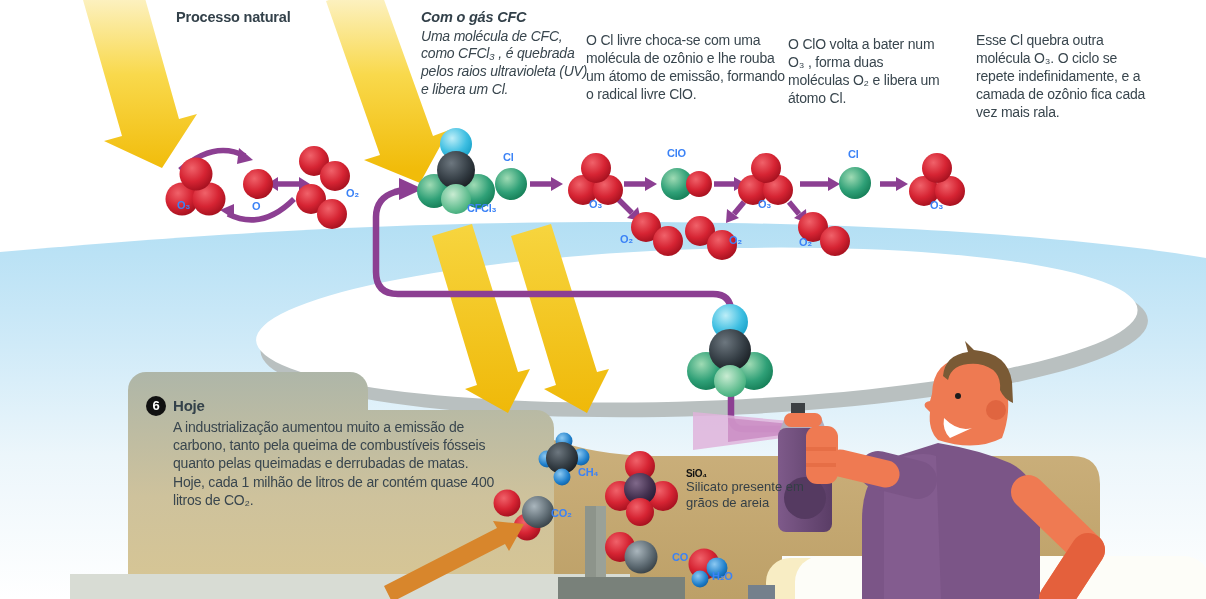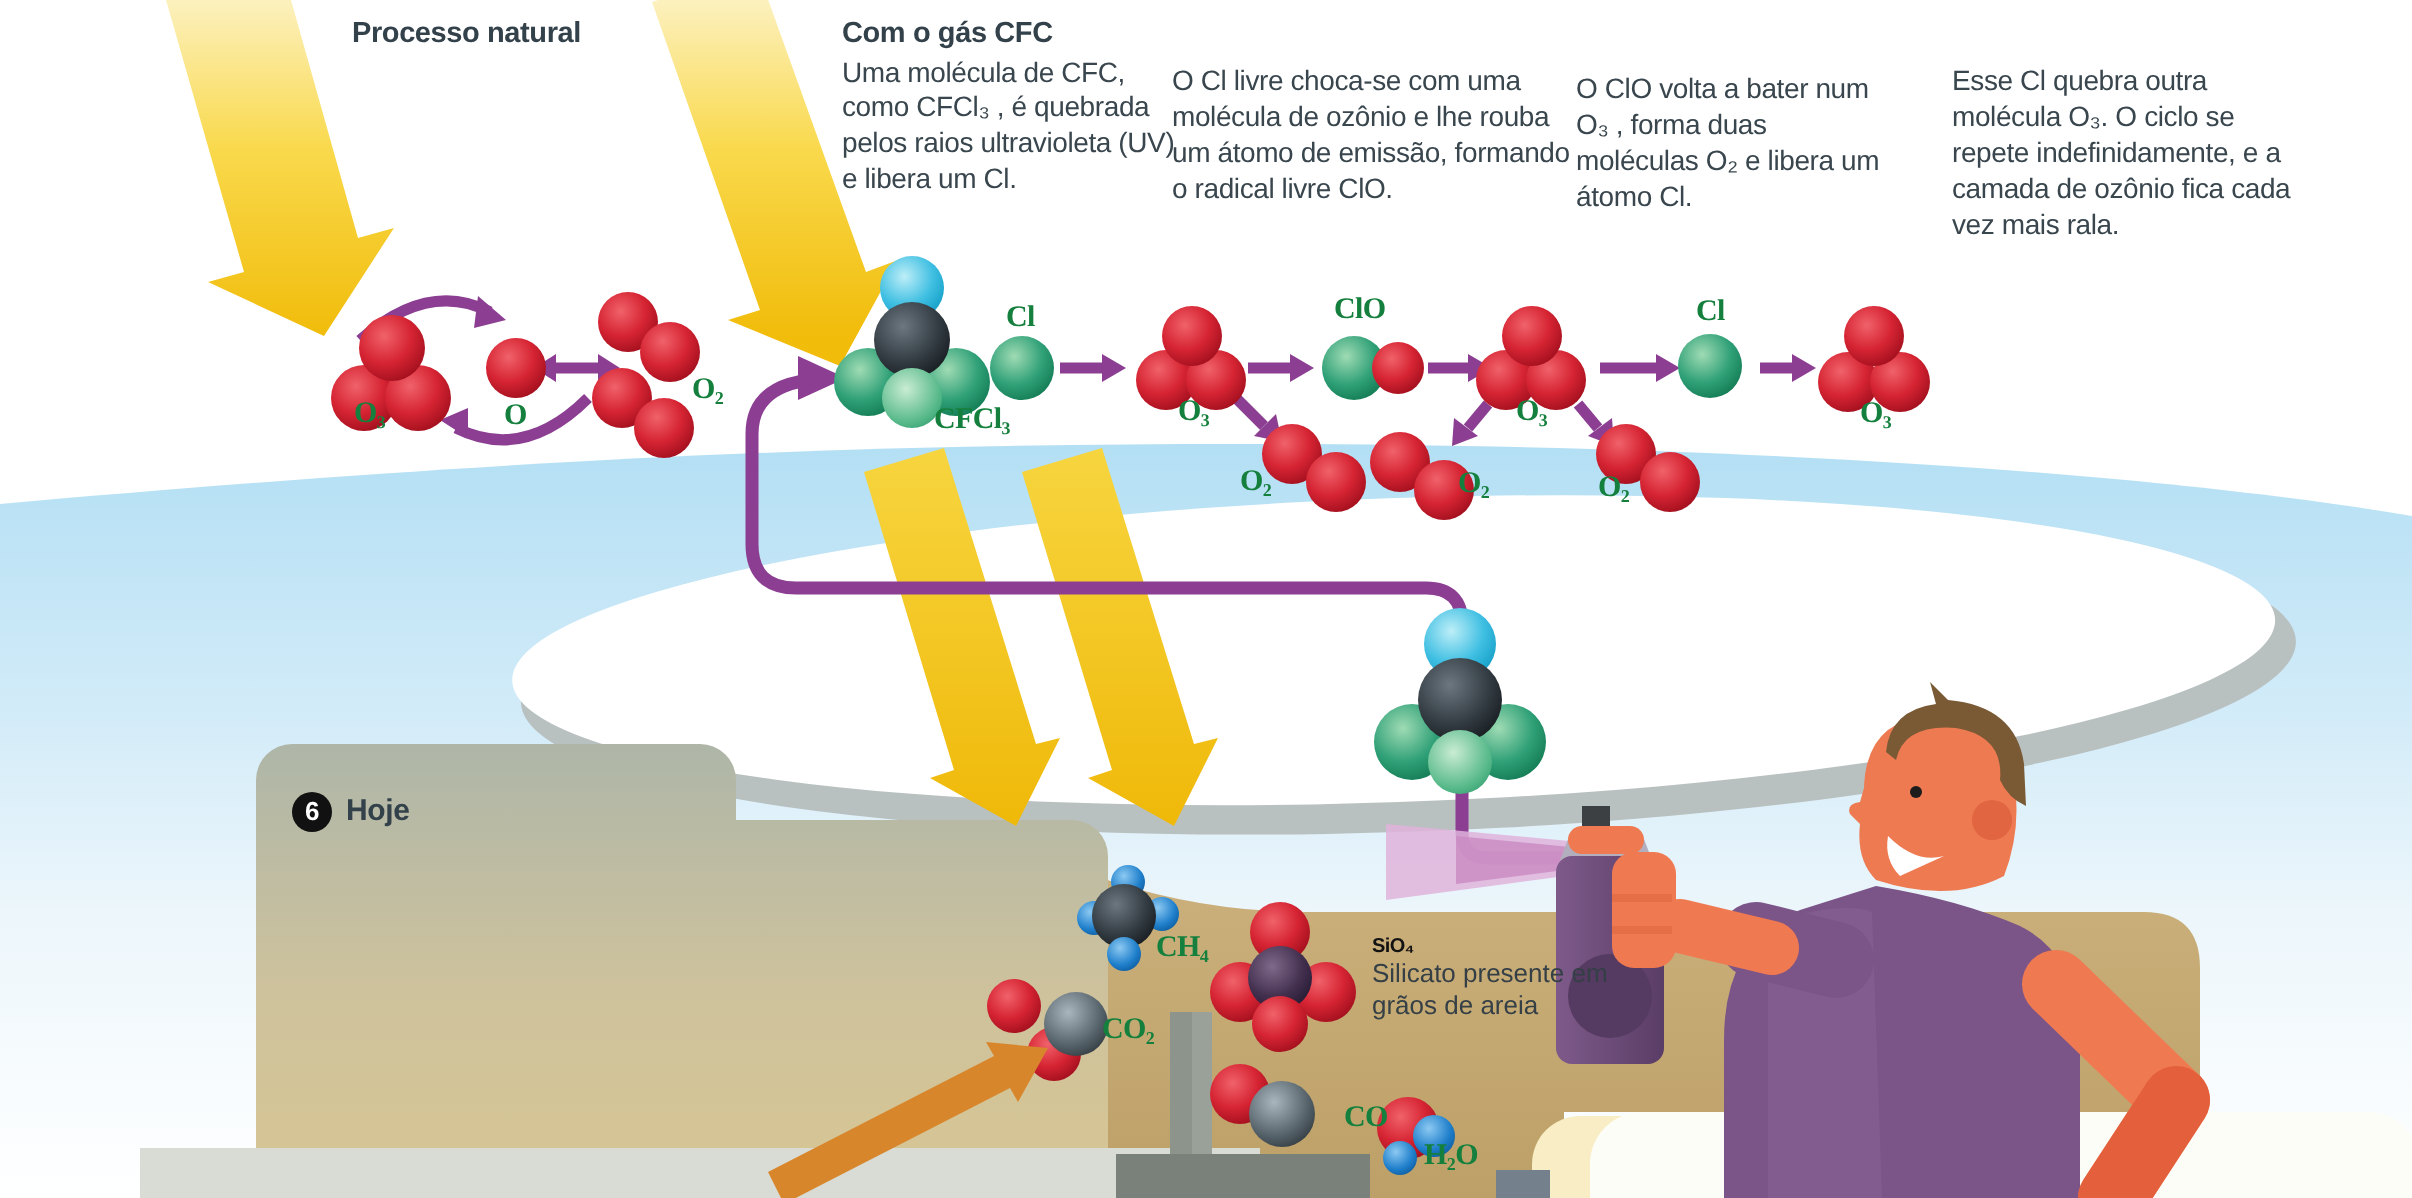--- a/index.html
+++ b/index.html
@@ -1,22 +1,22 @@
 <!DOCTYPE html>
 <html><head>
 <meta charset="utf-8">
 <style>
   html,body{margin:0;padding:0;background:#ffffff;}
   #stage{position:relative;width:1206px;height:599px;overflow:hidden;
          font-family:"Liberation Sans","DejaVu Sans",sans-serif;background:#fff;}
   #scene{position:absolute;left:0;top:0;width:1206px;height:599px;}
   .tb{position:absolute;color:#39464e;font-size:14px;line-height:1.28;letter-spacing:-0.2px;}
   .tb .t{display:block;font-weight:bold;font-size:14.5px;margin-bottom:1px;color:#33414a;}
-  .mol{position:absolute;font-weight:bold;font-size:15px;color:#15803d;
-       white-space:nowrap;letter-spacing:-0.3px;font-family:Liberation Serif, serif;}
+  .mol{position:absolute;font-weight:bold;font-size:11px;color:#3b82f6;
+       white-space:nowrap;letter-spacing:-0.3px;}
   .sio4cap{position:absolute;width:122px;color:#343f46;}
   .sio4cap b{display:block;font-size:10px;color:#121212;letter-spacing:-0.3px;}
   .sio4cap span{display:block;font-size:13px;line-height:1.25;}
   .hoje{position:absolute;width:356px;color:#39464e;font-size:14px;line-height:1.3;letter-spacing:-0.2px;}
   .hoje .head{display:flex;align-items:center;gap:7px;}
   .hoje .badge{width:20px;height:20px;border-radius:50%;background:#111;color:#fff;
                font-weight:bold;font-size:13px;display:flex;align-items:center;justify-content:center;}
   .hoje .t{font-weight:bold;font-size:15px;color:#33414a;}
   .hoje .body{margin-left:27px;margin-top:2px;}
 </style>
@@ -288,39 +288,40 @@
     <rect x="806" y="447" width="30" height="4" fill="#e0653f" opacity="0.6"></rect>
     <rect x="806" y="463" width="30" height="4" fill="#e0653f" opacity="0.6"></rect>
     <path d="M1028,492 L1088,550 L1056,599" stroke="#ef7a52" stroke-width="34" stroke-linecap="round" stroke-linejoin="round" fill="none"></path>
     <path d="M1088,550 L1056,599" stroke="#e4603c" stroke-width="34" stroke-linecap="round" fill="none"></path>
   </g>
 </svg>
 
 <div class="tb" style="left:176px;top:8px;width:238px;">
   <b class="t">Processo natural</b>
 </div>
-<div class="tb" style="left:421px;top:8px;width:172px;">
+<div class="tb" style="left:421px;top:8px;width:172px;font-style:italic;">
   <b class="t">Com o gás CFC</b>
   <span>Uma molécula de CFC, como CFCl₃ , é quebrada pelos raios ultravioleta (UV) e libera um Cl.</span>
 </div>
 <div class="tb" style="left:586px;top:32px;width:205px;">
   <span>O Cl livre choca-se com uma molécula de ozônio e lhe rouba um átomo de emissão, formando o radical livre ClO.</span>
 </div>
 <div class="tb" style="left:788px;top:36px;width:152px;">
   <span>O ClO volta a bater num O₃ , forma duas moléculas O₂ e libera um átomo Cl.</span>
 </div>
 <div class="tb" style="left:976px;top:32px;width:172px;">
   <span>Esse Cl quebra outra molécula O₃. O ciclo se repete indefinidamente, e a camada de ozônio fica cada vez mais rala.</span>
 </div>
 
 <div class="hoje" style="left:146px;top:396px;">
   <div class="head">
     <span class="badge">6</span>
     <span class="t">Hoje</span>
   </div>
+  <div class="body">A industrialização aumentou muito a emissão de carbono, tanto pela queima de combustíveis fósseis quanto pelas queimadas e derrubadas de matas. Hoje, cada 1 milhão de litros de ar contém quase 400 litros de CO₂.</div>
 </div>
 
 <span class="mol" style="left:177px;top:199px;">O₃</span>
 <span class="mol" style="left:252px;top:200px;">O</span>
 <span class="mol" style="left:346px;top:187px;">O₂</span>
 <span class="mol" style="left:467px;top:202px;">CFCl₃</span>
 <span class="mol" style="left:503px;top:151px;">Cl</span>
 <span class="mol" style="left:589px;top:198px;">O₃</span>
 <span class="mol" style="left:667px;top:147px;">ClO</span>
 <span class="mol" style="left:620px;top:233px;">O₂</span>

